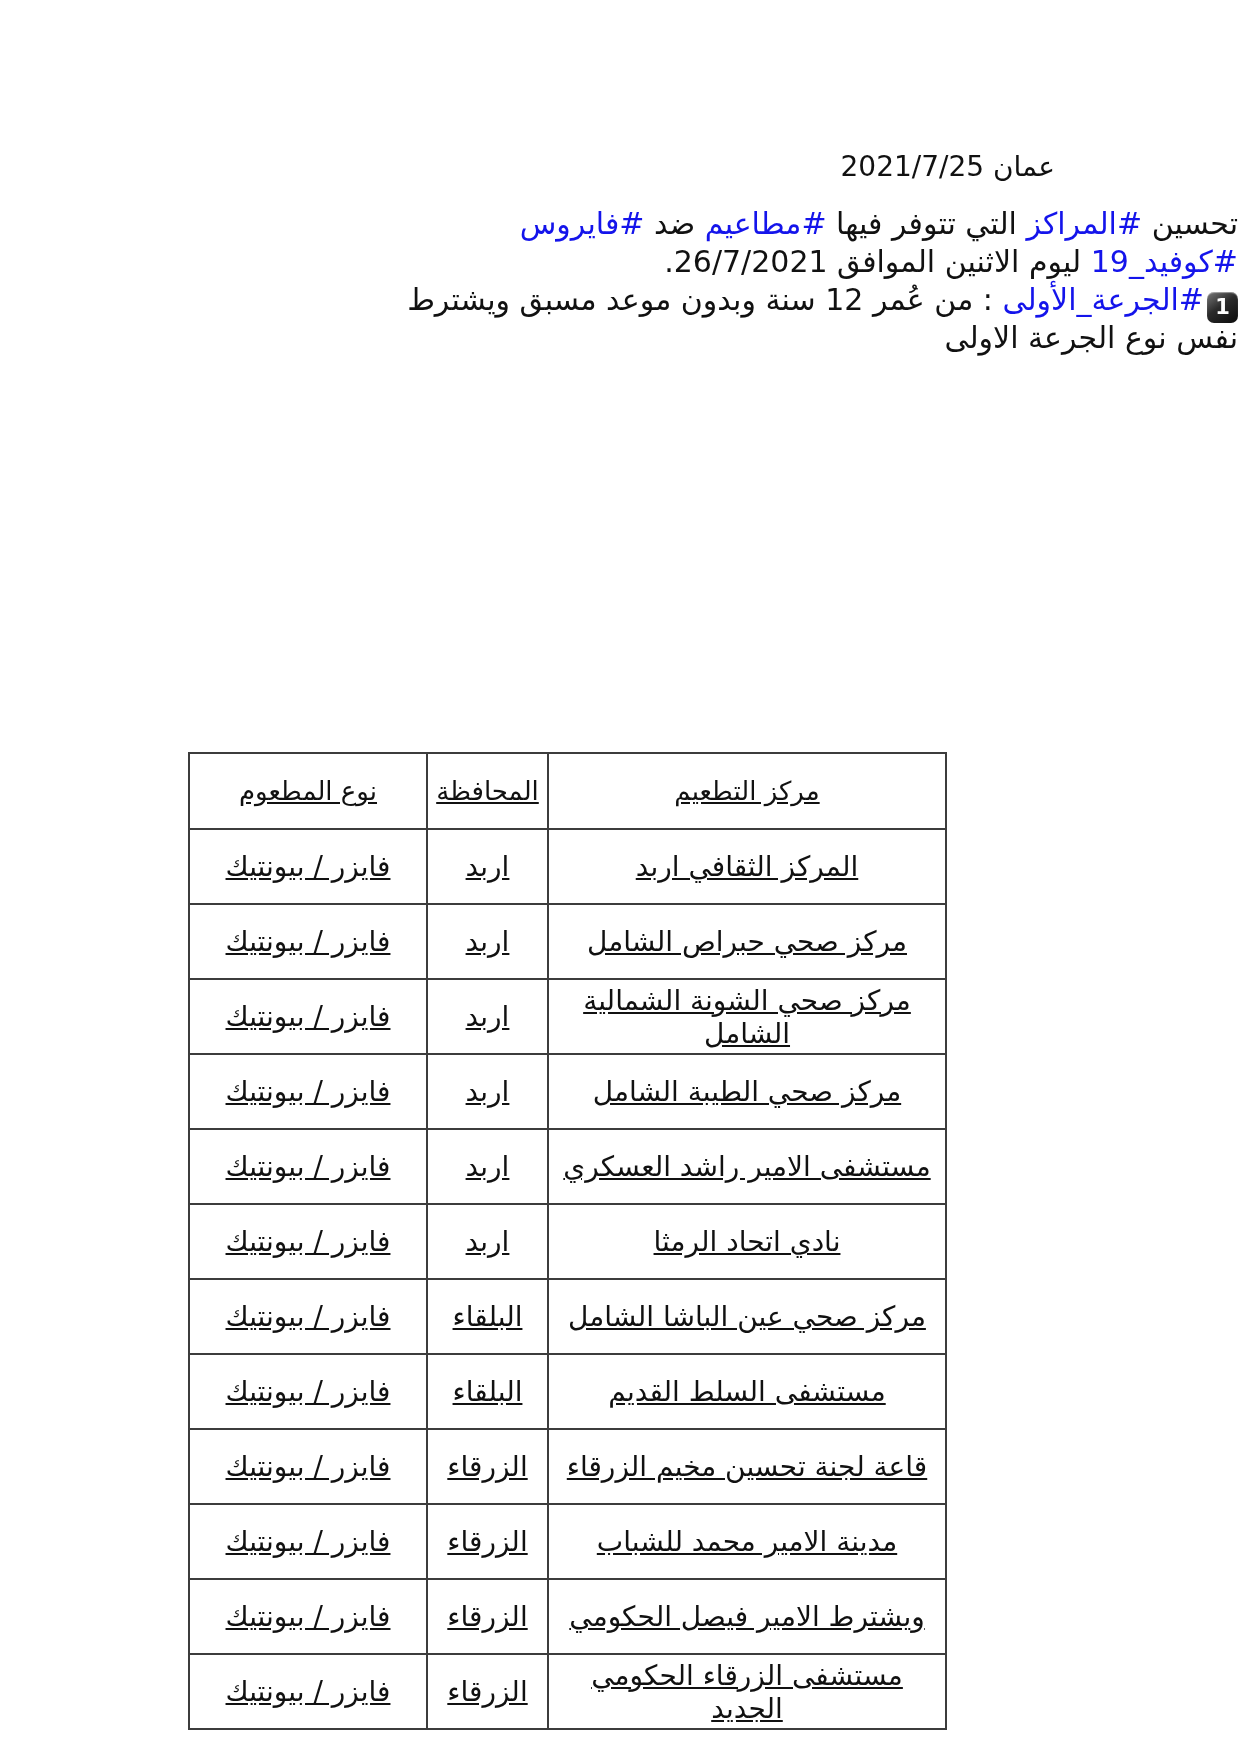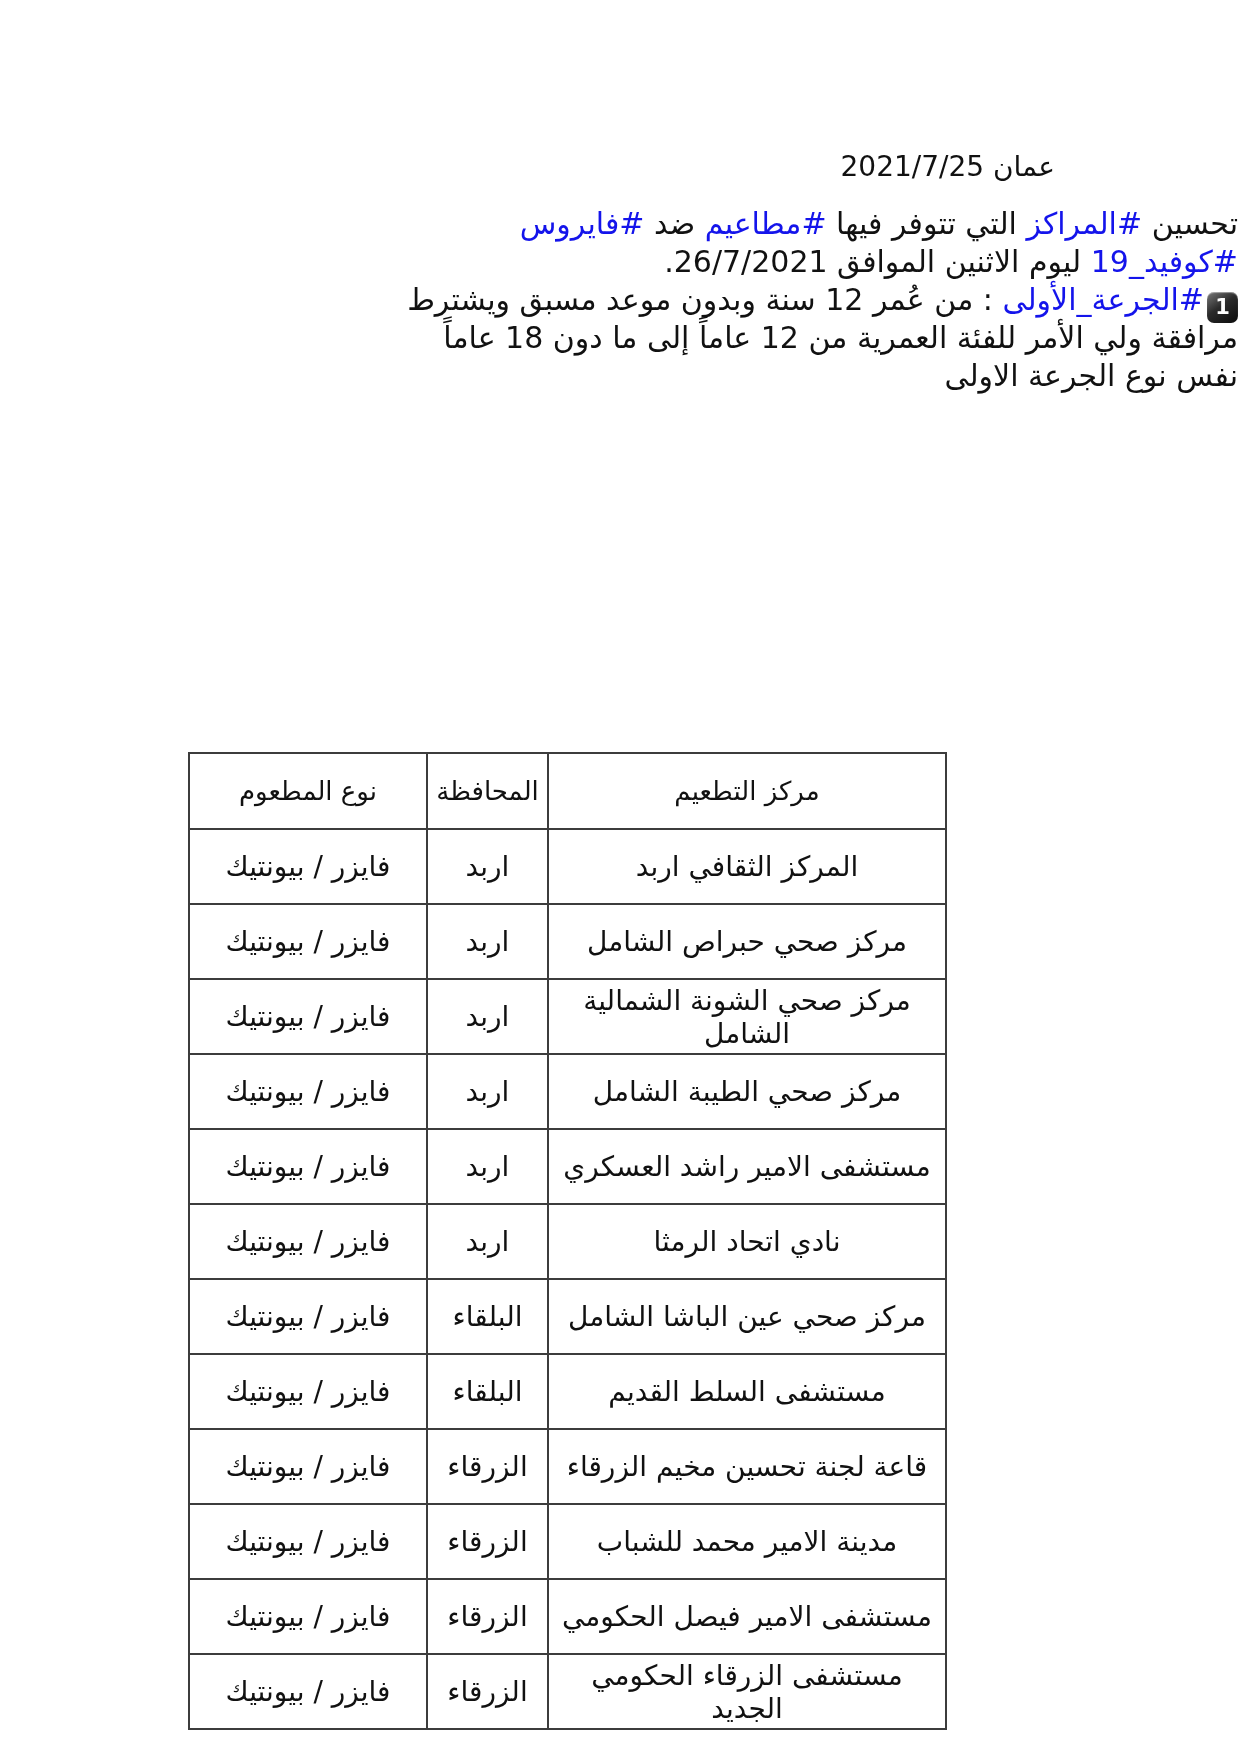--- a/index.html
+++ b/index.html
@@ -30,35 +30,34 @@
     box-shadow:inset 0 1px 1px rgba(255,255,255,.45);
   }
   table.centers{
     position:absolute;top:752px;left:188px;width:757px;
     border-collapse:collapse;direction:rtl;table-layout:fixed;
     border:2px solid #1f1f1f;
   }
   table.centers th,table.centers td{
     border:2px solid var(--tborder,#3c3c3c);
     text-align:center;vertical-align:middle;
-    font-weight:normal;padding:0 4px;overflow:hidden;
+    font-weight:normal;padding:0 4px;overflow:hidden;text-decoration:underline;
   }
   table.centers th{height:74px;font-size:26px;}
   table.centers td{height:73px;font-size:28px;}
 </style>
 </head>
 <body>
 
 <div class="page">
   <div class="dateline">عمان 2021/7/25</div>
   <div class="intro" id="intro">
       <div class="intro-line"><span>تحسين </span><span class="hashtag">#المراكز</span><span> التي تتوفر فيها </span><span class="hashtag">#مطاعيم</span><span> ضد </span><span class="hashtag">#فايروس</span></div>
       <div class="intro-line"><span class="hashtag">#كوفيد_19</span><span> ليوم الاثنين الموافق 26/7/2021.</span></div>
       <div class="intro-line"><span class="keycap">1</span><span class="hashtag">#الجرعة_الأولى</span><span> : من عُمر 12 سنة وبدون موعد مسبق ويشترط</span></div>
-      <div class="intro-line"><span>مرافقة ولي الأمر للفئة العمرية من 12 عاماً إلى ما دون 18 عاماً</span></div>
       <div class="intro-line"><span>نفس نوع الجرعة الاولى</span></div>
     </div>
   <table class="centers" id="centers-table">
       <colgroup>
         <col style="width: 398px;">
         <col style="width: 121px;">
         <col style="width: 238px;">
       </colgroup>
       <thead>
         <tr>
@@ -112,21 +111,21 @@
           <td>قاعة لجنة تحسين مخيم الزرقاء</td>
           <td>الزرقاء</td>
           <td>فايزر / بيونتيك</td>
         </tr>
         <tr>
           <td>مدينة الامير محمد للشباب</td>
           <td>الزرقاء</td>
           <td>فايزر / بيونتيك</td>
         </tr>
         <tr>
-          <td>مستشفى الامير فيصل الحكومي</td>
+          <td>ويشترط الامير فيصل الحكومي</td>
           <td>الزرقاء</td>
           <td>فايزر / بيونتيك</td>
         </tr>
         <tr>
           <td>مستشفى الزرقاء الحكومي الجديد</td>
           <td>الزرقاء</td>
           <td>فايزر / بيونتيك</td>
         </tr>
       </tbody>
     </table>

